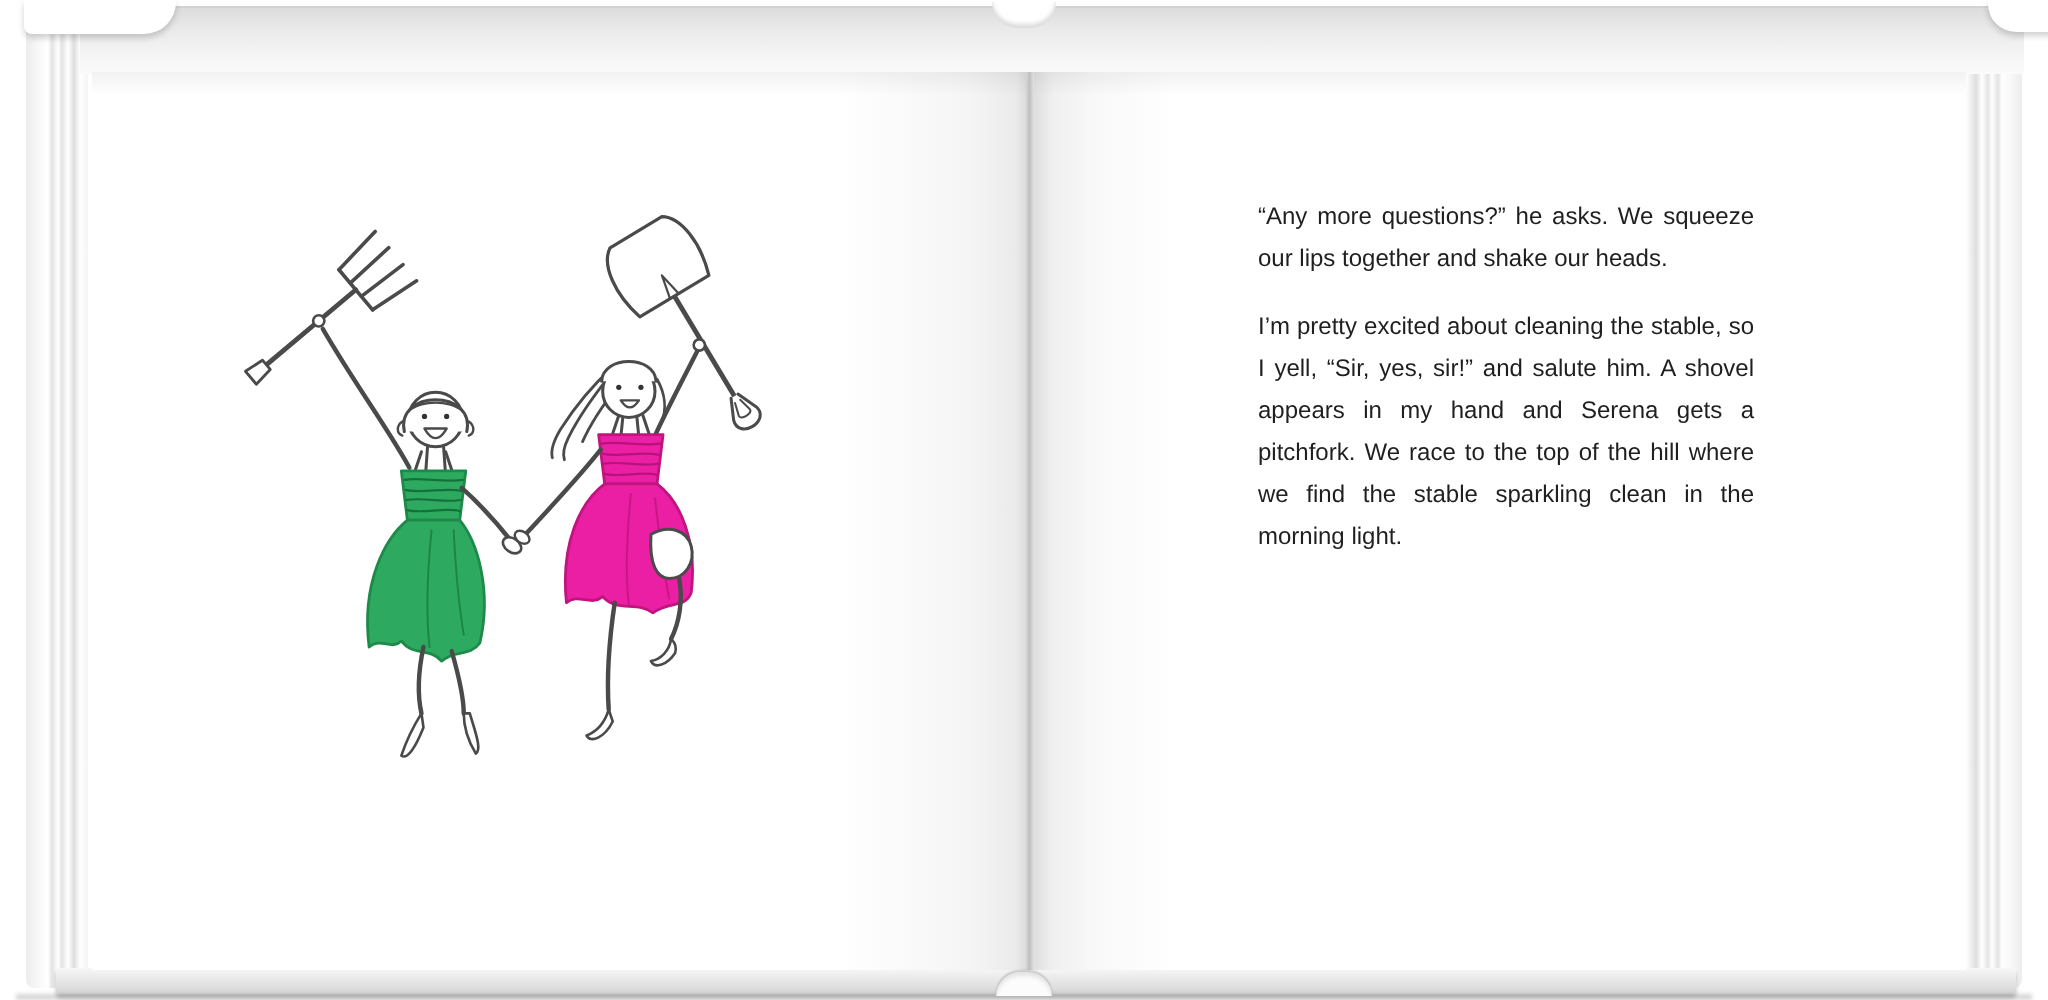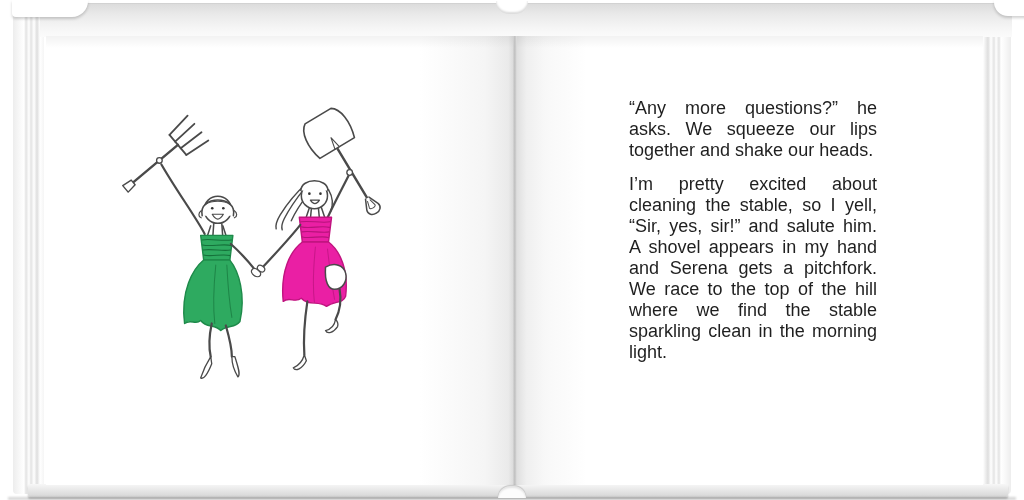--- a/index.html
+++ b/index.html
@@ -78,21 +78,21 @@
   }
   .spine{
     position:absolute;left:513px;top:36px;bottom:15px;width:4px;z-index:2;
     background:linear-gradient(90deg,#d6d6d6,#bfbfbf 45%,#e2e2e2);
   }
 
   
   .text-block{
     position:absolute;left:112px;top:62px;width:248px;
     background:#ffffff;
-    color:#1f1f1f;font-size:18px;line-height:21px;text-align:justify;
+    color:#1f1f1f;font-size:12px;line-height:21px;text-align:justify;
   }
   .text-block p{margin:0 0 13px 0;}
   .text-block p:last-child{margin-bottom:0;}
 
   
   .illustration{position:absolute;left:54px;top:62px;width:302px;height:302px;}
 </style>
 </head>
 <body>
 

